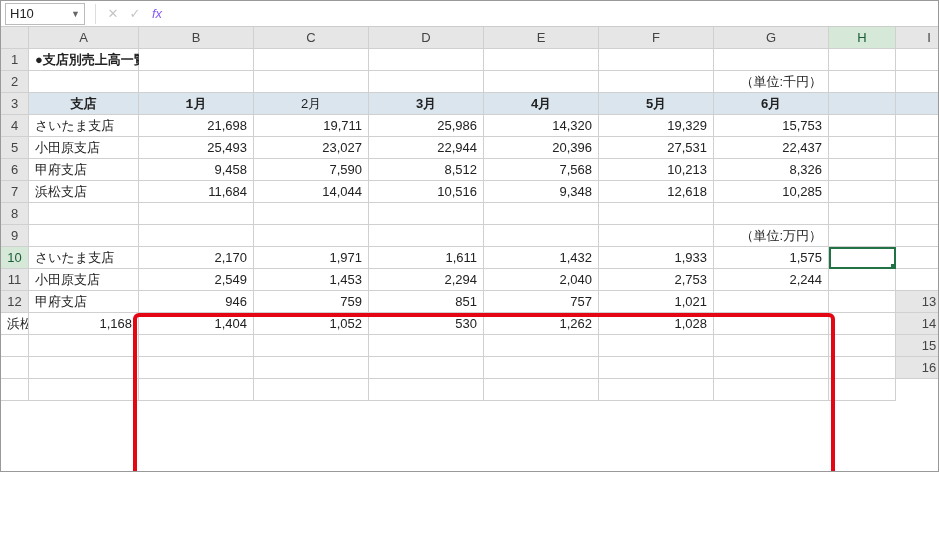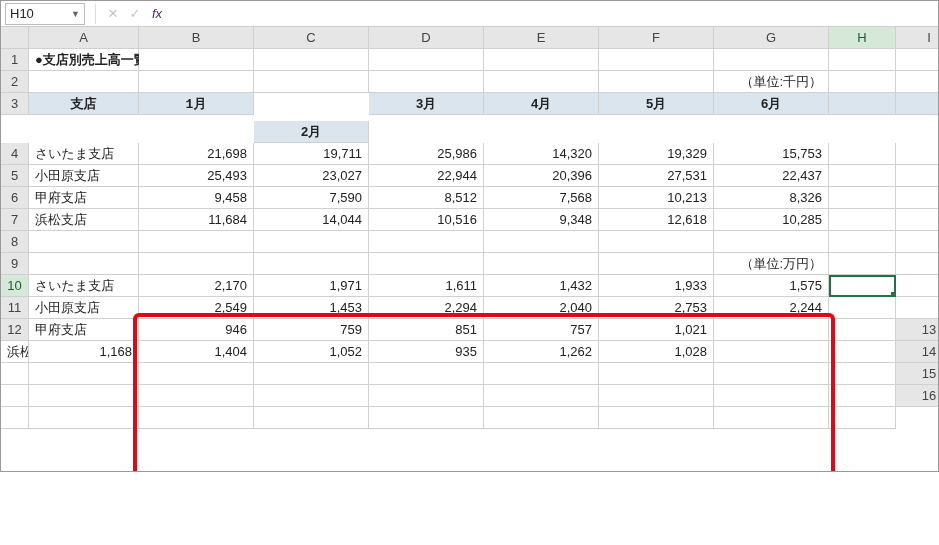--- a/index.html
+++ b/index.html
@@ -16,21 +16,21 @@
 
 
 .fbar{display:flex;align-items:center;height:26px;border-bottom:1px solid #ccc;background:#fff;}
 .nbox{width:80px;height:22px;margin:0 4px;border:1px solid #bbb;background:#fff;position:relative;display:flex;align-items:center;padding:0 4px;}
 .nbox span.val{flex:1;}
 .nbox .dd{color:#666;font-size:9px;}
 .fbar .sep{width:1px;height:20px;background:#ddd;margin:0 6px;}
 .fbar .ibtn{width:22px;height:22px;display:flex;align-items:center;justify-content:center;color:#aaa;cursor:default;}
 .fbar .ibtn.cancel{color:#c5c5c5;}
 .fbar .ibtn.confirm{color:#c5c5c5;}
-.fbar .fx{font-style:italic;color:#4c1d95;}
+.fbar .fx{font-style:italic;color:#8b5cf6;}
 .fbar .fin{flex:1;height:22px;padding:0 4px;}
 
 
 .grid{display:grid;grid-template-columns:28px 110px 115px 115px 115px 115px 115px 115px 67px 67px;}
 .grid .ch, .grid .rh, .grid .cell{border-right:1px solid var(--grid-border);border-bottom:1px solid var(--grid-border);display:flex;align-items:center;padding:0 6px;height:22px;background:#fff;}
 .grid .corner{border-right:1px solid var(--grid-border);border-bottom:1px solid var(--grid-border);background:var(--header-grey);height:22px;}
 .grid .ch{justify-content:center;background:var(--header-grey);font-weight:normal;color:#444;}
 .grid .rh{justify-content:center;background:var(--header-grey);color:#444;}
 .grid .ch.active,.grid .rh.active{background:#d6e9d8;color:#1a5d37;}
 .tall{height:36px;}
@@ -98,21 +98,21 @@
       <div class="cell "></div>
       <div class="cell "></div>
       <div class="cell "></div>
       <div class="cell "></div>
       <div class="cell unit">（単位:千円）</div>
       <div class="cell "></div>
       <div class="cell "></div>
       <div class="rh med">3</div>
       <div class="cell med" style="background: var(--row-header); font-weight: bold; justify-content: center;">支店</div>
       <div class="cell med" style="background: var(--row-header); font-weight: bold; justify-content: center; font-family: Liberation Mono, monospace;">1月</div>
-      <div class="cell med" style="background: var(--row-header); font-weight: bold; justify-content: center; margin-top: 28px;">2月</div>
+      <div class="cell med" style="background: var(--row-header); font-weight: normal; justify-content: center;">2月</div>
       <div class="cell med" style="background: var(--row-header); font-weight: bold; justify-content: center;">3月</div>
       <div class="cell med" style="background: var(--row-header); font-weight: bold; justify-content: center;">4月</div>
       <div class="cell med" style="background: var(--row-header); font-weight: bold; justify-content: center;">5月</div>
       <div class="cell med" style="background: var(--row-header); font-weight: bold; justify-content: center;">6月</div>
       <div class="cell med" style="background: var(--row-header); font-weight: bold; justify-content: center;"></div>
       <div class="cell med" style="background: var(--row-header); font-weight: bold; justify-content: center;"></div>
       <div class="rh tall">4</div>
       <div class="cell tall">さいたま支店</div>
       <div class="cell tall right">21,698</div>
       <div class="cell tall right">19,711</div>
@@ -199,21 +199,21 @@
       <div class="cell tall right">851</div>
       <div class="cell tall right">757</div>
       <div class="cell tall right">1,021</div>
       <div class="cell tall"></div>
       <div class="cell tall"></div>
       <div class="rh tall">13</div>
       <div class="cell tall">浜松支店</div>
       <div class="cell tall right">1,168</div>
       <div class="cell tall right">1,404</div>
       <div class="cell tall right">1,052</div>
-      <div class="cell tall right">935</div>
+      <div class="cell tall right">530</div>
       <div class="cell tall right">1,262</div>
       <div class="cell tall right">1,028</div>
       <div class="cell tall"></div>
       <div class="cell tall"></div>
       <div class="rh ">14</div>
       <div class="cell "></div>
       <div class="cell "></div>
       <div class="cell "></div>
       <div class="cell "></div>
       <div class="cell "></div>

